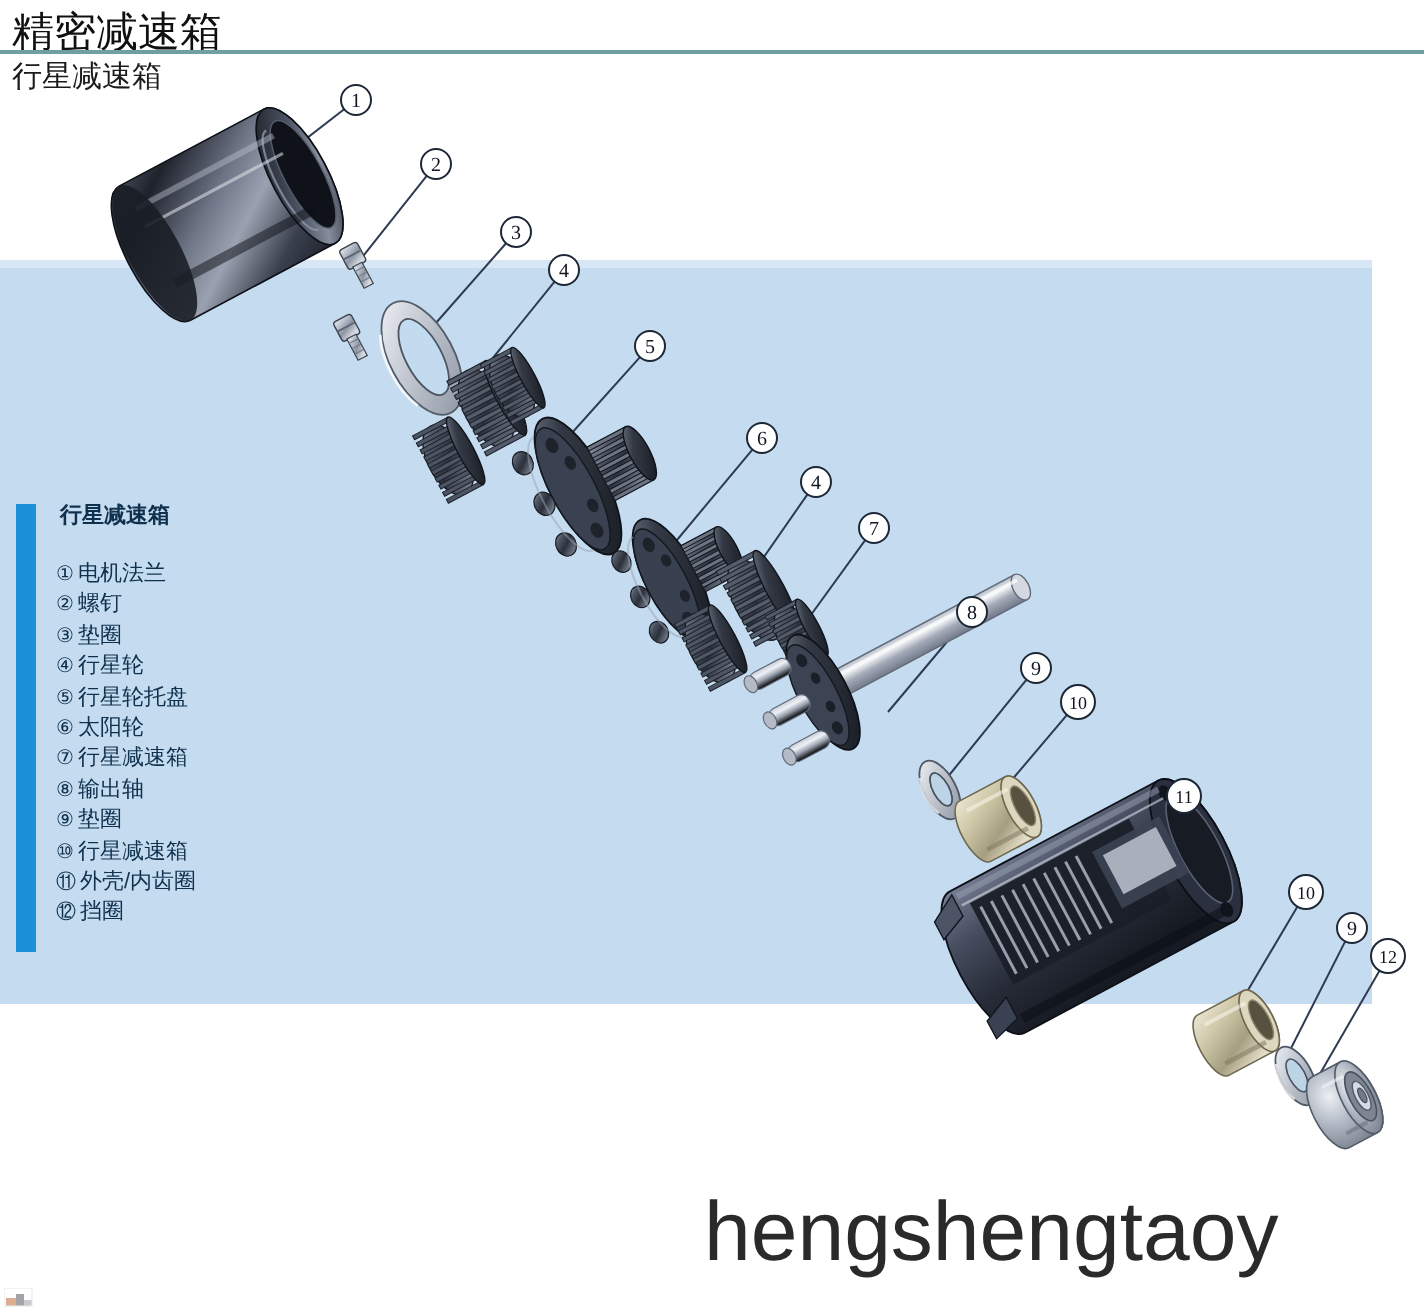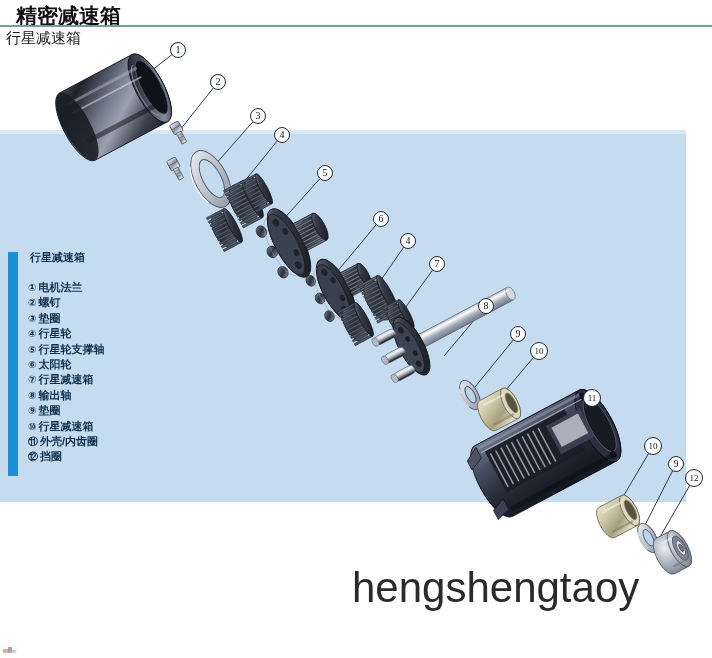--- a/index.html
+++ b/index.html
@@ -5,22 +5,22 @@
   html,body{margin:0;padding:0;background:#ffffff;}
   body{
     width:712px;height:658px;position:relative;overflow:hidden;
     font-family:"Liberation Sans","DejaVu Sans",sans-serif;
     -webkit-font-smoothing:antialiased;
   }
   .page{position:absolute;inset:0;}
 
   
   .title{
-    position:absolute;left:16px;top:2px;
-    font-size:21px;font-weight:700;color:#101010;
+    position:absolute;left:6px;top:2px;
+    font-size:21px;font-weight:400;color:#101010;
     letter-spacing:0px;white-space:nowrap;
   }
   .title-rule{
     position:absolute;left:0;top:25px;width:712px;height:2px;
     background:#6f9ea3;
   }
   .subtitle{
     position:absolute;left:6px;top:29px;
     font-size:15px;font-weight:400;color:#1b1b1b;white-space:nowrap;
   }
@@ -43,30 +43,30 @@
   }
   .legend-title{
     position:absolute;left:22px;top:0px;
     font-size:11px;font-weight:700;color:#10314e;white-space:nowrap;
   }
   .legend-list{
     position:absolute;left:20px;top:30px;width:120px;
     margin:0;padding:0;list-style:none;
   }
   .legend-list li{
-    font-size:11px;color:#10314e;line-height:15.4px;white-space:nowrap;font-weight:bold;
+    font-size:11px;color:#10314e;line-height:15.4px;white-space:nowrap;
   }
   .legend-list li .num{font-size:10px;margin-right:2px;}
 
   
   #drawing{position:absolute;left:0;top:0;width:712px;height:658px;}
 
   
   .watermark{
-    position:absolute;left:352px;top:564px;
+    position:absolute;left:352px;top:592px;
     font-size:42px;color:#2a2a2a;font-weight:400;
     white-space:nowrap;letter-spacing:0px;
   }
 
   
   .corner-mark{
     position:absolute;left:2px;top:644px;width:26px;height:10px;
     opacity:.55;
   }
 </style>
@@ -558,21 +558,21 @@
   </svg>
 
   <div class="legend">
     <div class="legend-bar"></div>
     <div class="legend-title">行星减速箱</div>
     <ul class="legend-list" id="legend-list">
         <li><span class="num">①</span><span>电机法兰</span></li>
         <li><span class="num">②</span><span>螺钉</span></li>
         <li><span class="num">③</span><span>垫圈</span></li>
         <li><span class="num">④</span><span>行星轮</span></li>
-        <li><span class="num">⑤</span><span>行星轮支撑轴</span></li>
+        <li><span class="num">⑤</span><span>行星轮托盘</span></li>
         <li><span class="num">⑥</span><span>太阳轮</span></li>
         <li><span class="num">⑦</span><span>行星减速箱</span></li>
         <li><span class="num">⑧</span><span>输出轴</span></li>
         <li><span class="num">⑨</span><span>垫圈</span></li>
         <li><span class="num">⑩</span><span>行星减速箱</span></li>
         <li><span class="num">⑪</span><span>外壳/内齿圈</span></li>
         <li><span class="num">⑫</span><span>挡圈</span></li>
       </ul>
   </div>
 

